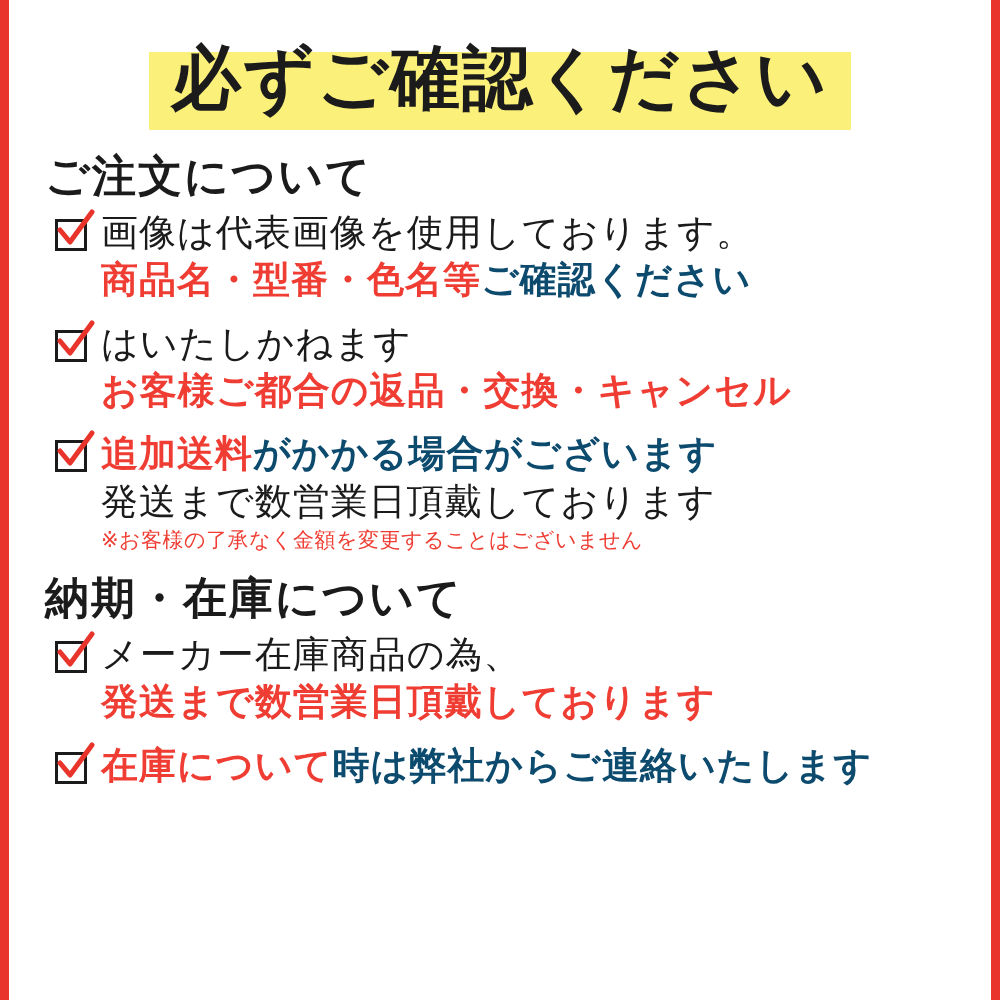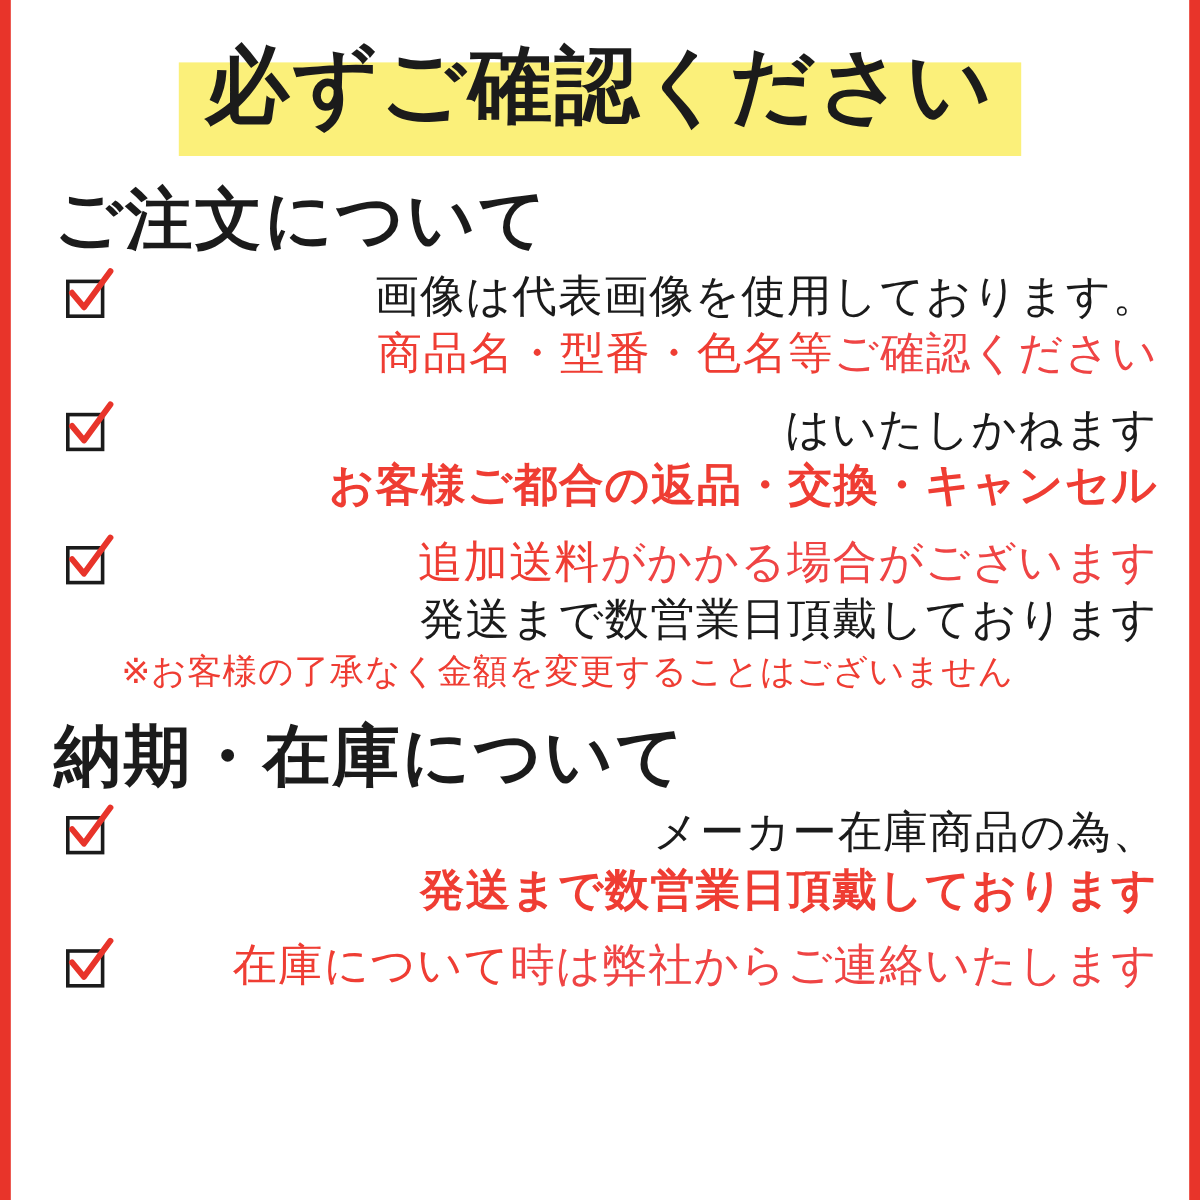--- a/index.html
+++ b/index.html
@@ -32,21 +32,20 @@
     box-sizing: border-box;
   }
 
   
   .title-wrap {
     position: relative;
     height: 150px;
     display: flex;
     align-items: center;
     justify-content: center;
-    font-family: Liberation Mono, monospace;
   }
   .title-hl {
     position: absolute;
     left: 114px;
     right: 114px;
     top: 52px;
     height: 78px;
     background: #fbf07a;
     z-index: 0;
   }
@@ -56,21 +55,21 @@
     font-size: 70px;
     font-weight: 700;
     letter-spacing: 2px;
     color: #1b1b1b;
     line-height: 1;
     padding-top: 6px;
   }
 
   
   .section-heading {
-    font-size: 56px;
+    font-size: 44px;
     font-weight: 700;
     color: #1b1b1b;
     letter-spacing: 2px;
     margin: 0 0 6px 10px;
     line-height: 1.2;
   }
   .section-heading.second {
     margin-top: 18px;
   }
 
@@ -106,36 +105,35 @@
   }
   .lines {
     flex: 1 1 auto;
   }
   .line {
     font-size: 37px;
     line-height: 1.28;
     color: #1b1b1b;
     letter-spacing: 1px;
     white-space: nowrap;
-    text-align: right;
   }
   .line.red {
     color: #ef3d33;
     font-weight: 700;
   }
   .line .red {
     color: #ef3d33;
-    font-weight: 400;
+    font-weight: 700;
   }
   .line .blk {
-    color: #ef4444;
-    font-weight: 400;
+    color: #0c4a6e;
+    font-weight: 700;
   }
   .note {
-    font-size: 29px;
+    font-size: 21px;
     color: #ef3d33;
     letter-spacing: 0.5px;
     line-height: 1.3;
     margin-top: 2px;
     white-space: nowrap;
   }
 </style>
 </head>
 <body>
 

